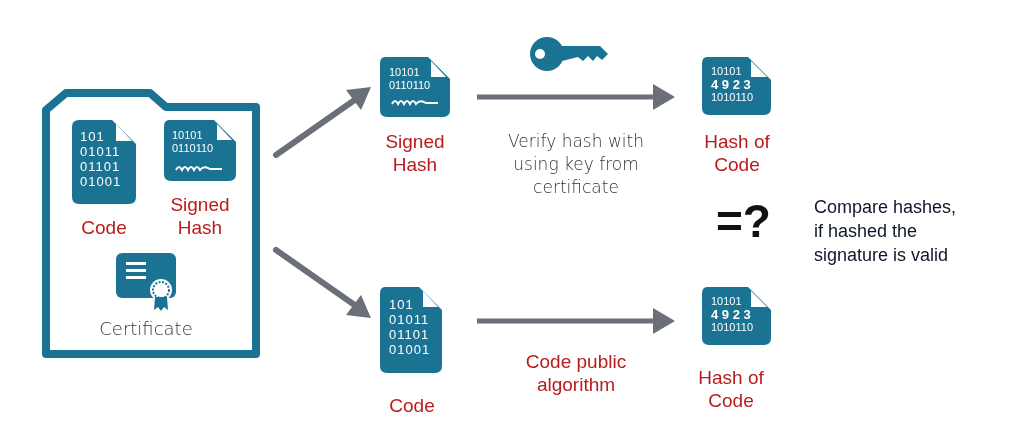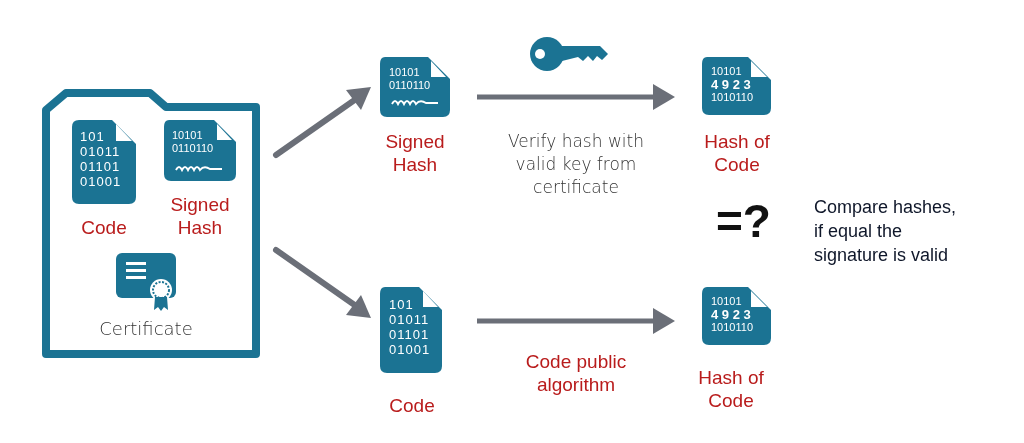--- a/index.html
+++ b/index.html
@@ -124,34 +124,34 @@
 </div>
 <div class="lbl lato" style="left:86px;top:317px;width:120px;font-size:18px;">Certificate</div>
 
 <div class="lbl" style="left:372px;top:130px;width:86px;">
   <div>Signed</div>
   <div>Hash</div>
 </div>
 
 <div class="lbl lato" style="left:486px;top:130px;width:180px;text-align:center;">
   <div>Verify hash with</div>
-  <div>valid key from</div>
+  <div>using key from</div>
   <div>certificate</div>
 </div>
 
 <div class="lbl" style="left:690px;top:130px;width:94px;">
   <div>Hash of</div>
   <div>Code</div>
 </div>
 
 <div class="abs" style="left:716px;top:196px;font-size:46px;font-weight:bold;line-height:50px;color:#111;">=?</div>
 
 <div class="abs" style="left:814px;top:195px;font-size:18px;line-height:24px;color:#0f172a;">
   <div>Compare hashes,</div>
-  <div>if equal the</div>
+  <div>if hashed the</div>
   <div>signature is valid</div>
 </div>
 
 <div class="lbl" style="left:372px;top:394px;width:80px;">Code</div>
 
 <div class="lbl" style="left:486px;top:350px;width:180px;">
   <div>Code public</div>
   <div>algorithm</div>
 </div>
 

